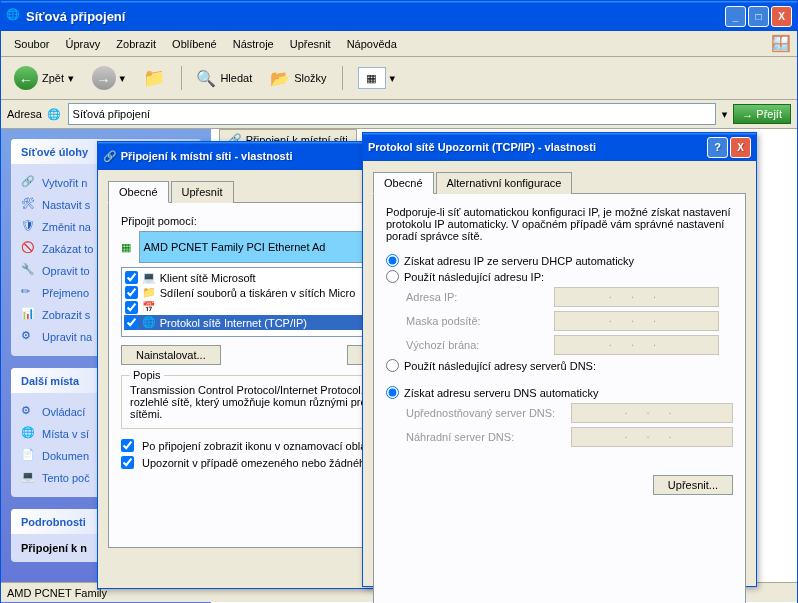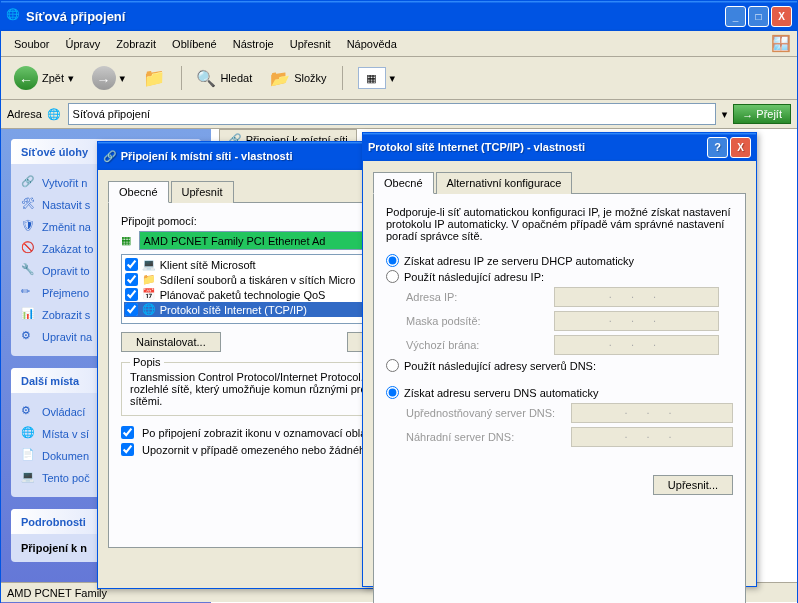--- a/index.html
+++ b/index.html
@@ -50,21 +50,21 @@
 .help-btn { width: 21px; height: 21px; border: 1px solid white; border-radius: 3px; background: #3d83de; color: white; font-weight: bold; display: flex; align-items: center; justify-content: center; margin-right: 2px; }
 
 .dlg-body { padding: 10px; }
 .tabstrip { display: flex; border-bottom: 1px solid #919b9c; }
 .tab { background: #ece9d8; border: 1px solid #919b9c; border-bottom: 0; padding: 4px 10px; margin-right: 2px; cursor: pointer; position: relative; top: 1px; }
 .tab.active { background: #fcfcfe; border-bottom: 1px solid #fcfcfe; }
 .tabcontent { background: #fcfcfe; border: 1px solid #919b9c; border-top: 0; padding: 12px; }
 
 .group { border: 1px solid #d0d0bf; padding: 8px; margin-top: 8px; position: relative; }
 .group-label { position: absolute; top: -7px; left: 8px; background: #fcfcfe; padding: 0 3px; text-align: right; }
-.txtinput { border: 1px solid #7f9db9; height: 19px; padding: 0 3px; background: #22c55e; }
+.txtinput { border: 1px solid #7f9db9; height: 32px; padding: 0 3px; background: #7dd3fc; }
 .listbox { border: 1px solid #7f9db9; background: white; height: 70px; padding: 2px; }
 .listrow { display: flex; align-items: center; gap: 4px; padding: 1px; }
 .btn { background: #ece9d8; border: 1px solid #919b9c; padding: 3px 14px; cursor: pointer; min-width: 75px; }
 .row { display: flex; align-items: center; gap: 8px; margin: 4px 0; }
 .radio-row { display: flex; align-items: center; gap: 5px; margin: 3px 0; }
 .disabled-txt { color: #999; }
 .ipfield { background: #ece9d8; border: 1px solid #c9c7ba; width: 165px; height: 20px; color: #aaa; text-align: center; letter-spacing: 8px; }
 
 
 #dlg1 { top: 141px; left: 97px; width: 365px; height: 448px; }
@@ -254,21 +254,20 @@
             <span>Klient sítě Microsoft</span>
           </div>
           <div class="listrow" style="">
             <input type="checkbox" checked="" style="">
             <span>📁</span>
             <span>Sdílení souborů a tiskáren v sítích Micro</span>
           </div>
           <div class="listrow" style="">
             <input type="checkbox" checked="" style="">
             <span>📅</span>
-            <span>Plánovač paketů technologie QoS</span>
           </div>
           <div class="listrow" style="background:#316ac5;color:white;">
             <input type="checkbox" checked="" style="">
             <span>🌐</span>
             <span>Protokol sítě Internet (TCP/IP)</span>
           </div>
         </div>
       <div class="row" style="justify-content:space-between; margin-top:8px;">
         <button class="btn">Nainstalovat...</button>
         <button class="btn">Odinstalovat</button>
@@ -287,21 +286,21 @@
       </div>
     </div>
   </div>
   <div class="btnrow">
     <button class="btn">OK</button>
   </div>
 </div>
 
 <div class="dialog" id="dlg2">
   <div class="dlg-title">
-    <span>Protokol sítě Internet (TCP/IP) - vlastnosti</span>
+    <span>Protokol sítě Upozornit (TCP/IP) - vlastnosti</span>
     <span class="sp"></span>
     <div class="help-btn">?</div>
     <div class="win-btn close">X</div>
   </div>
   <div class="dlg-body">
     <div class="tabstrip">
       <div class="tab active">Obecné</div>
       <div class="tab">Alternativní konfigurace</div>
     </div>
     <div class="tabcontent" style="height:438px;">

